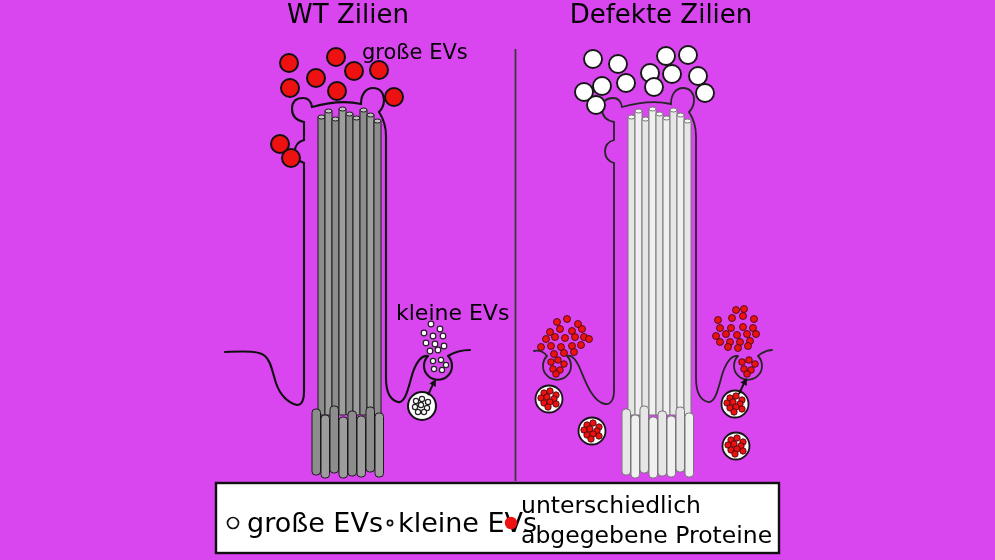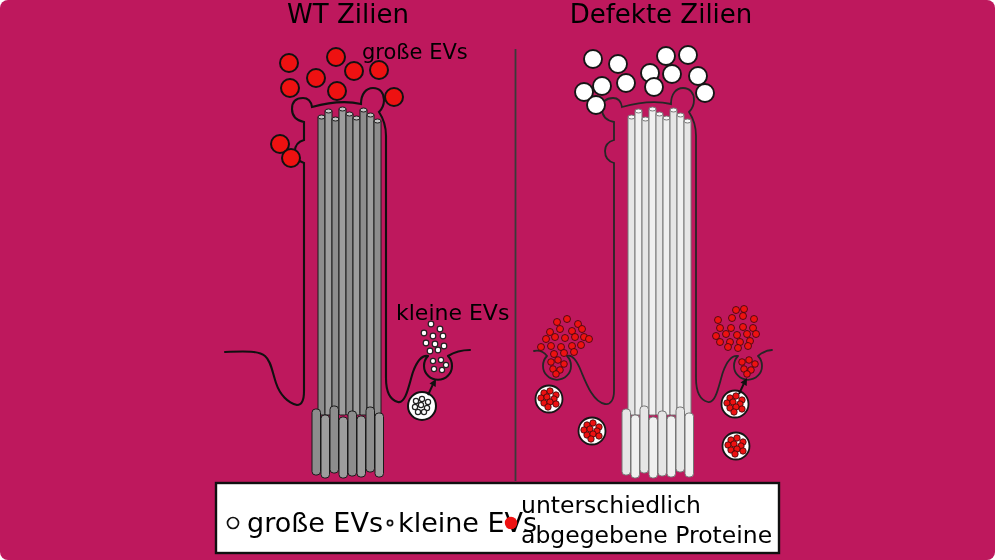--- a/index.html
+++ b/index.html
@@ -1,17 +1,17 @@
 <!DOCTYPE html>
 <html style="--red: #ee1111;"><head>
 <meta charset="utf-8">
 <style>
   html,body{margin:0;padding:0;background:#fff;}
-  .figure-wrap{position:relative;width:995px;height:560px;background:#be185d;overflow:hidden;
-    font-family:"DejaVu Sans","Liberation Sans",sans-serif;border-radius:8px;}
+  .figure-wrap{position:relative;width:995px;height:560px;background:#d946ef;overflow:hidden;
+    font-family:"DejaVu Sans","Liberation Sans",sans-serif;}
   svg{display:block;}
   text{font-family:"DejaVu Sans","Liberation Sans",sans-serif;fill:#000;}
   .title{font-size:26px;}
   .panel-label-lg{font-size:21px;}
   .panel-label-sm{font-size:22px;}
   .legend-text{font-size:27px;}
   .legend-text-sm{font-size:23.5px;}
   .ev-red{fill:var(--red,#ee1111);stroke:#111;stroke-width:2;}
   .ev-open{fill:#fff;stroke:#161616;stroke-width:1.9;}
   .tiny-open{fill:#fff;stroke:#222;stroke-width:1.2;}

